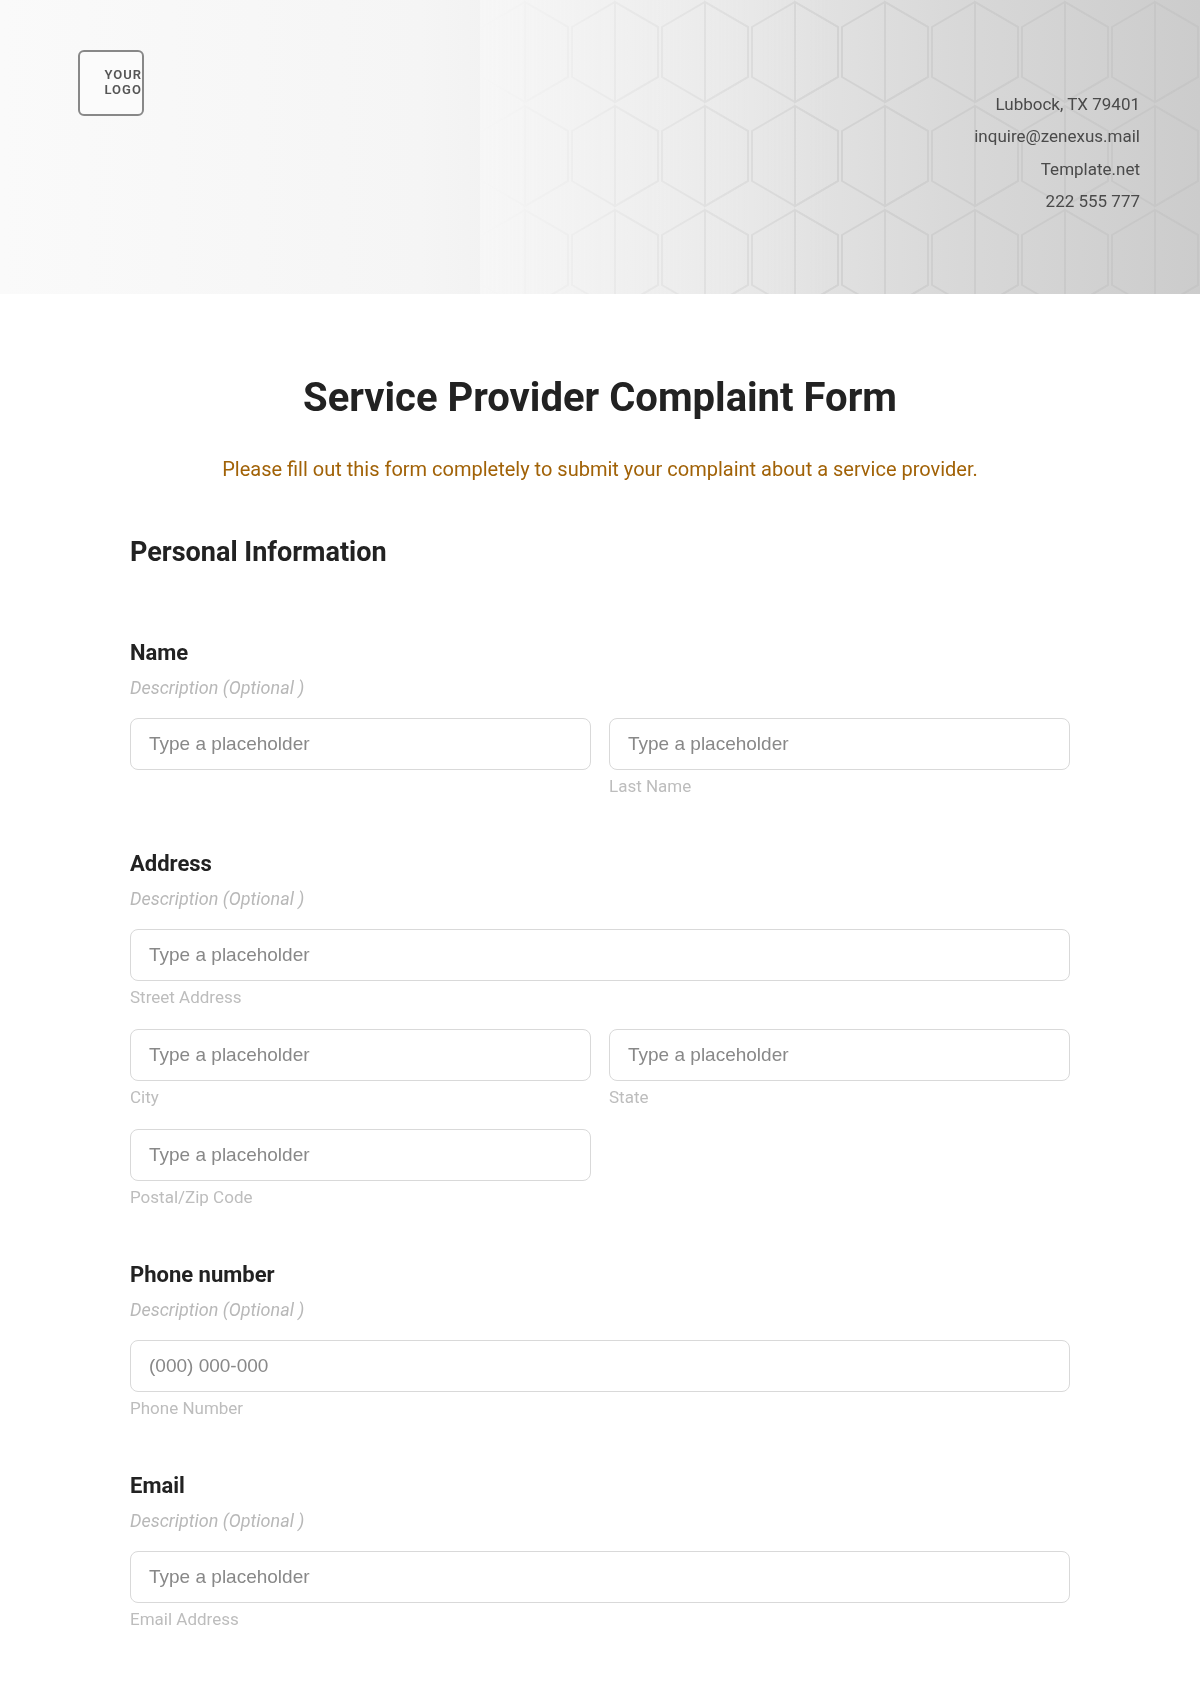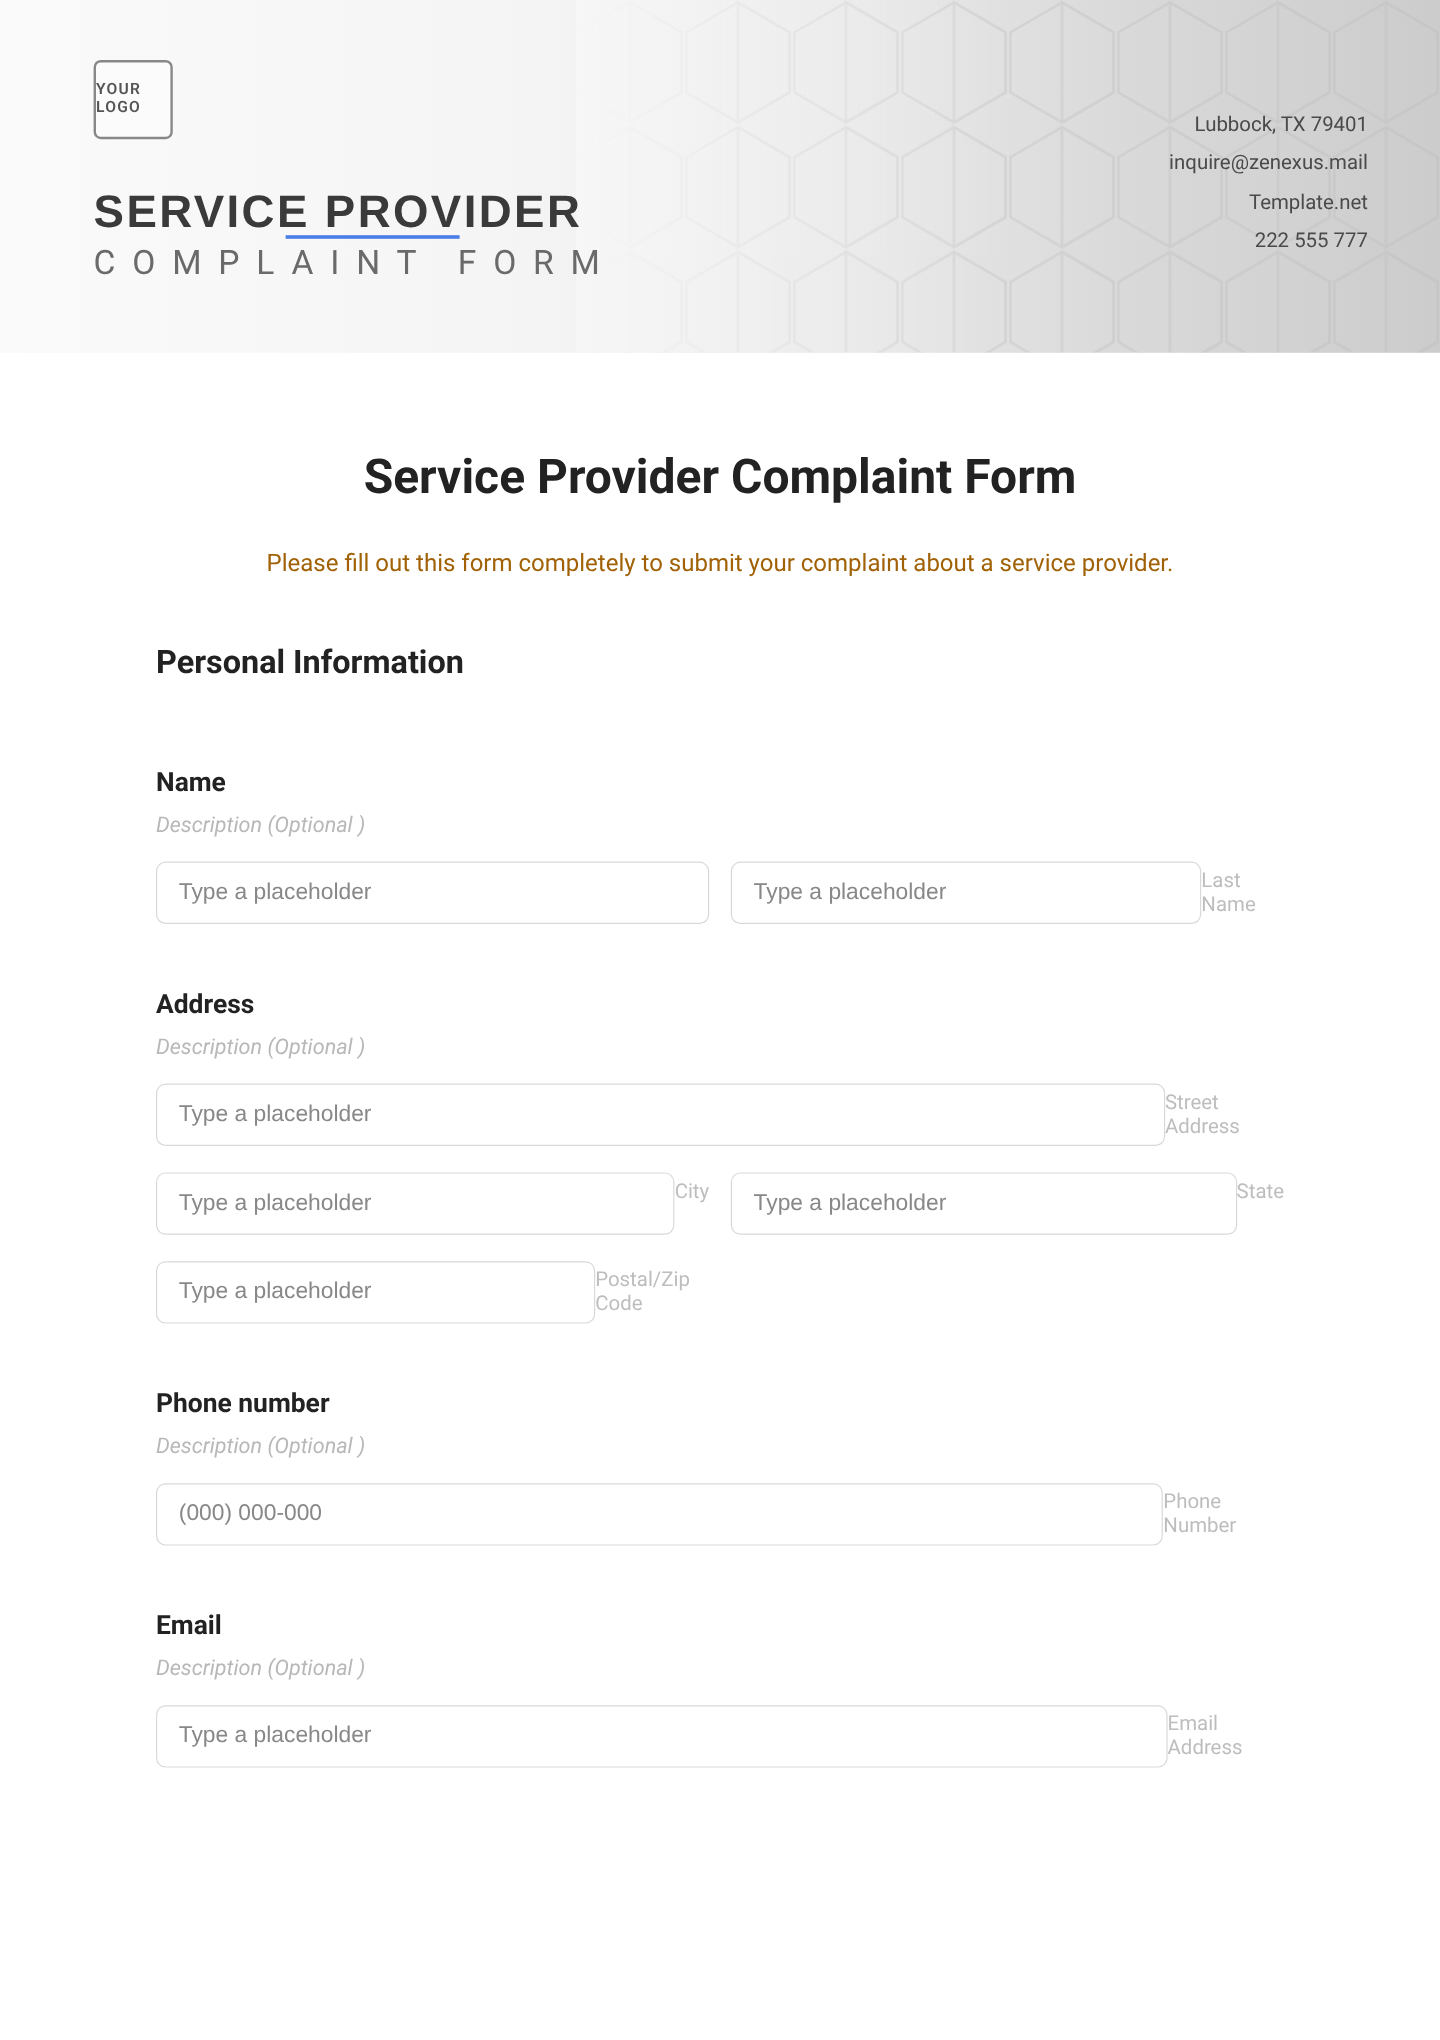--- a/index.html
+++ b/index.html
@@ -27,21 +27,21 @@
   .logo-box {
     position: absolute;
     left: 78px;
     top: 50px;
     width: 66px;
     height: 66px;
     border: 2px solid #888;
     border-radius: 6px;
     display: flex;
     align-items: center;
-    justify-content: flex-start;
+    justify-content: flex-end;
     text-align: center;
     font-size: 13px;
     font-weight: 600;
     letter-spacing: 1px;
     color: #555;
     line-height: 1.15;
     background: rgba(255,255,255,0.4);
   }
   .hero-title {
     position: absolute;
@@ -110,21 +110,21 @@
     color: #222;
     margin-bottom: 12px;
   }
   .desc {
     font-size: 18px;
     font-style: italic;
     color: #b8b8b8;
     margin-bottom: 20px;
   }
   .row { display: flex; gap: 18px; margin-bottom: 22px; }
-  .field { flex: 1; display: flex; flex-direction: row; }
+  .field { flex: 1; display: flex; flex-direction: column; }
   .field.half { flex: 0 0 calc(50% - 9px); }
   input.txt {
     width: 100%;
     height: 52px;
     border: 1px solid #d9d9d9;
     border-radius: 8px;
     padding: 0 18px;
     font-size: 19px;
     color: #333;
     outline: none;
@@ -155,27 +155,20 @@
     </defs>
     <rect width="720" height="294" fill="url(#hex)"></rect>
     <rect width="720" height="294" fill="url(#fade)"></rect>
   </svg>
 
   <div class="logo-box">
     <span style="white-space:pre-line;">YOUR
 LOGO</span>
   </div>
 
-  <div class="hero-title">
-    <div class="line1">
-      <span>SERVICE PROVIDER</span>
-      <span class="underline"></span>
-    </div>
-    <div class="line2">COMPLAINT FORM</div>
-  </div>
 
   <div class="contact-block">
     <div>Lubbock, TX 79401</div>
     <div>inquire@zenexus.mail</div>
     <div>Template.net</div>
     <div>222 555 777</div>
   </div>
 </div>
 
 <div class="page">

